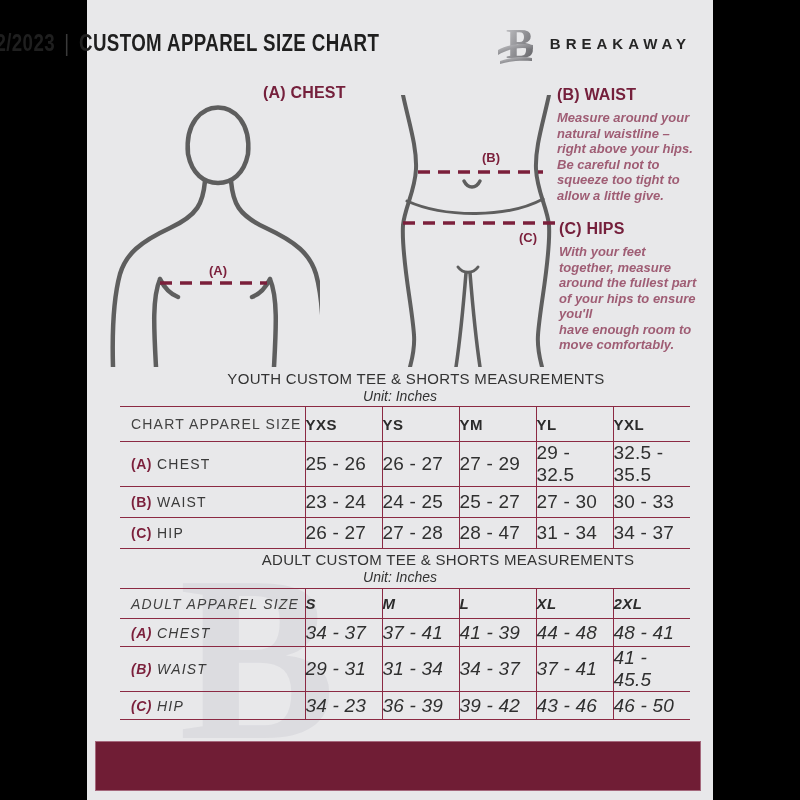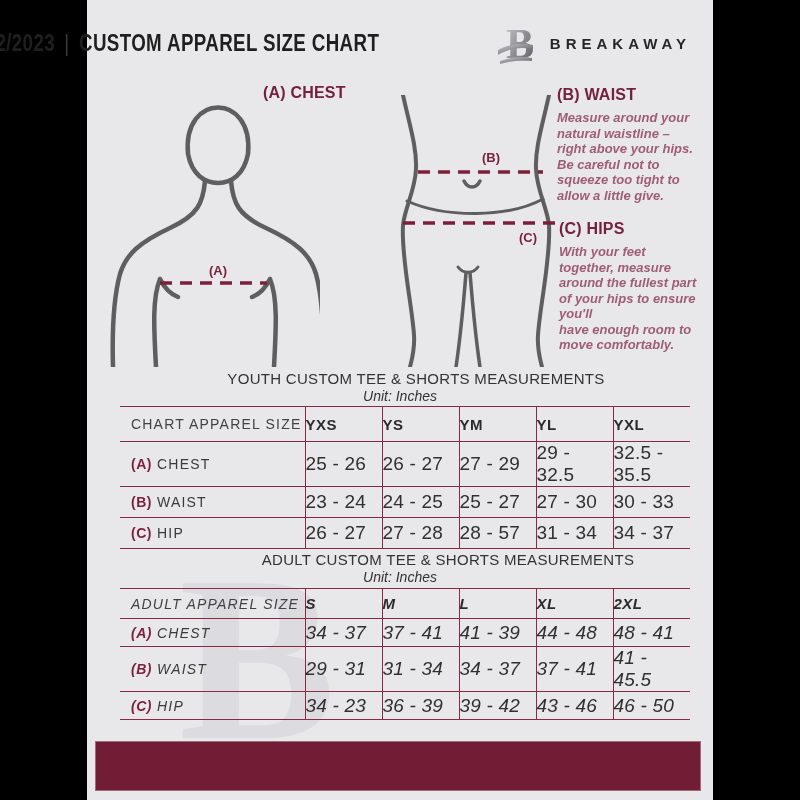--- a/index.html
+++ b/index.html
@@ -176,21 +176,21 @@
             <td class="size-col">23 - 24</td>
             <td class="size-col">24 - 25</td>
             <td class="size-col">25 - 27</td>
             <td class="size-col">27 - 30</td>
             <td class="size-col">30 - 33</td>
           </tr>
           <tr>
             <td class="label-col"><span class="prefix">(C)</span> HIP</td>
             <td class="size-col">26 - 27</td>
             <td class="size-col">27 - 28</td>
-            <td class="size-col">28 - 57</td>
+            <td class="size-col">28 - 47</td>
             <td class="size-col">31 - 34</td>
             <td class="size-col">34 - 37</td>
           </tr>
         </tbody>
       </table>
 
     <div class="tbl-title t-adult-title">ADULT CUSTOM TEE &amp; SHORTS MEASUREMENTS</div>
     <div class="tbl-unit t-adult-unit">Unit: Inches</div>
     <table class="size-table adult" id="adult-table">
         <colgroup>

